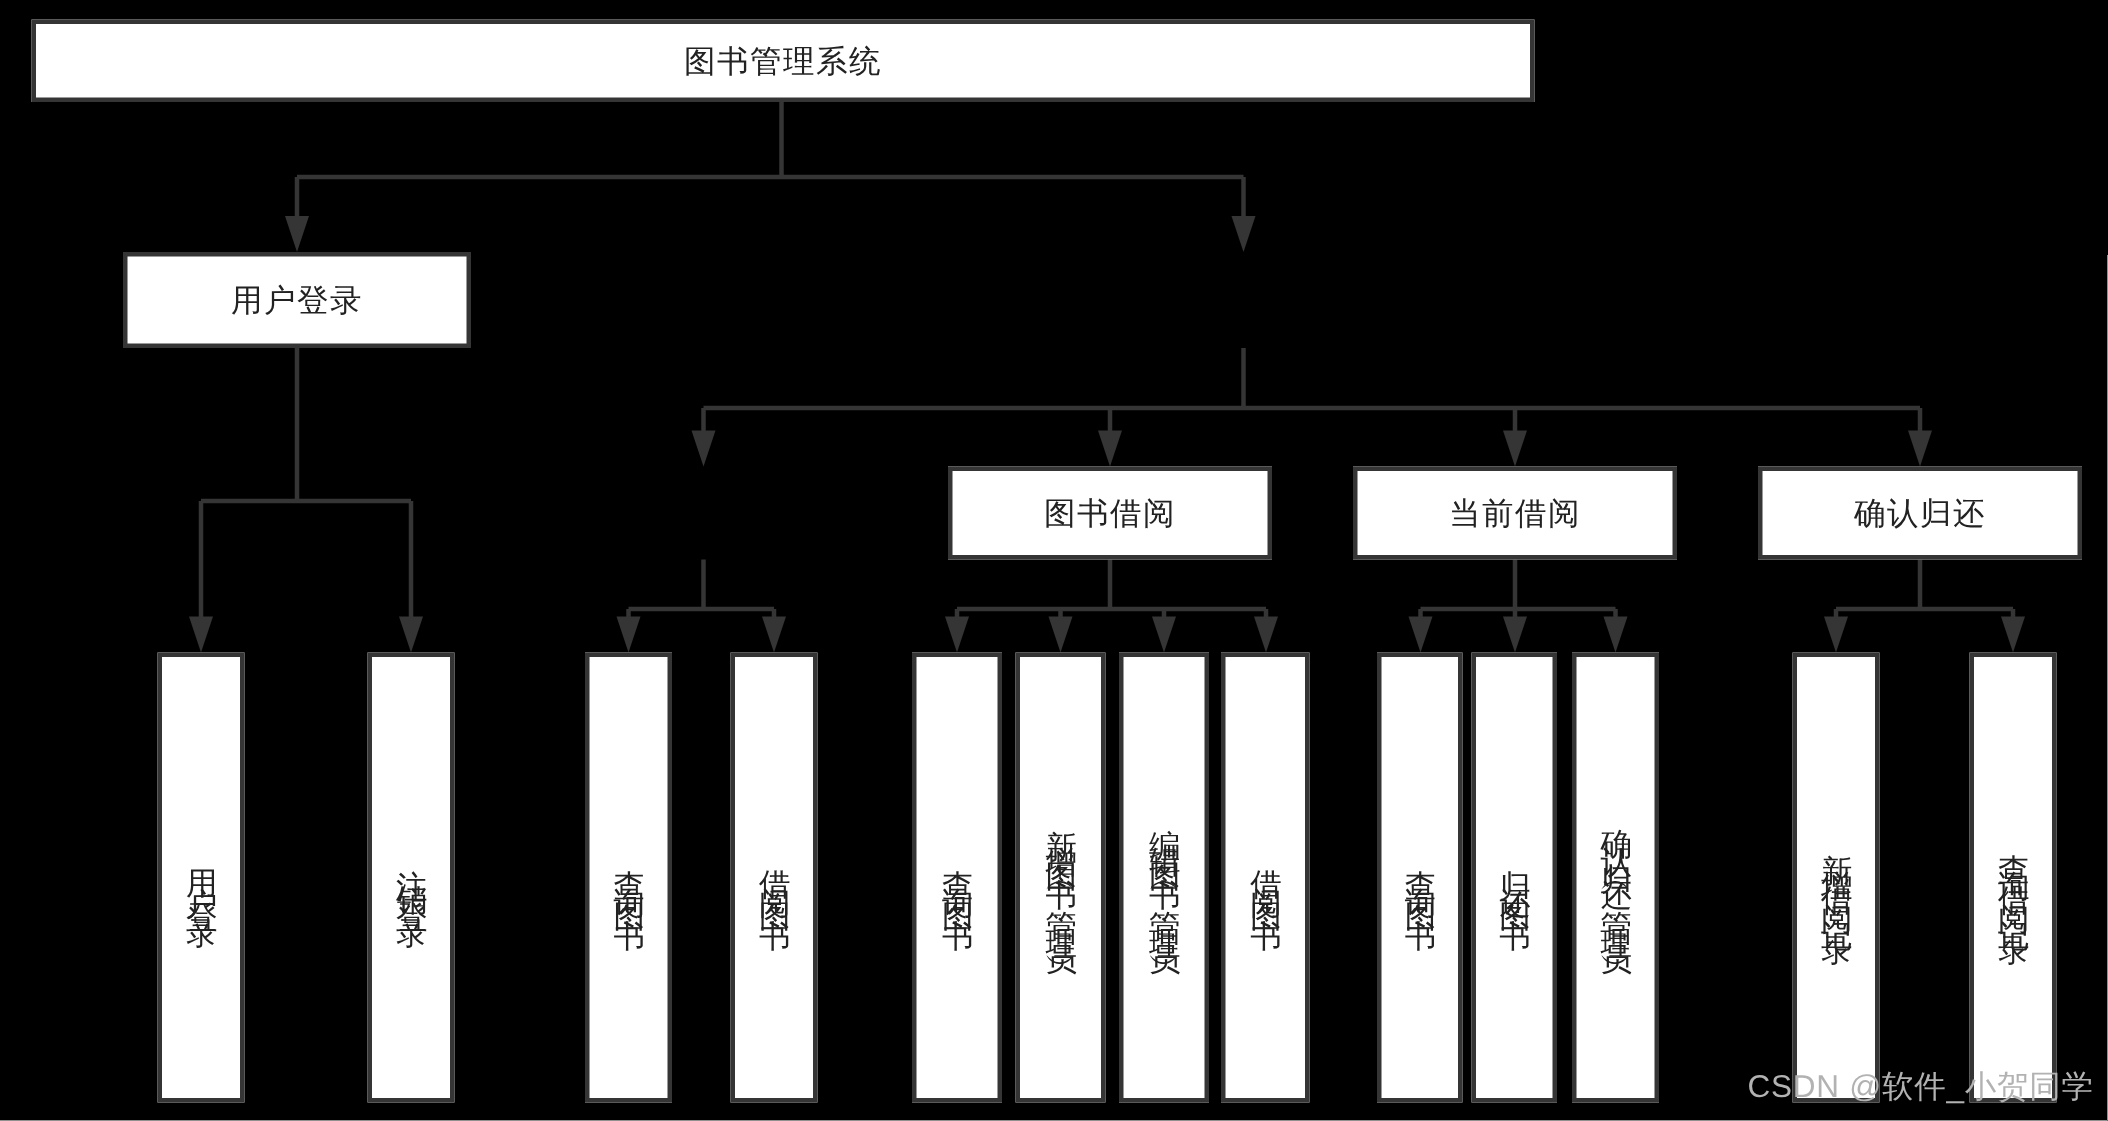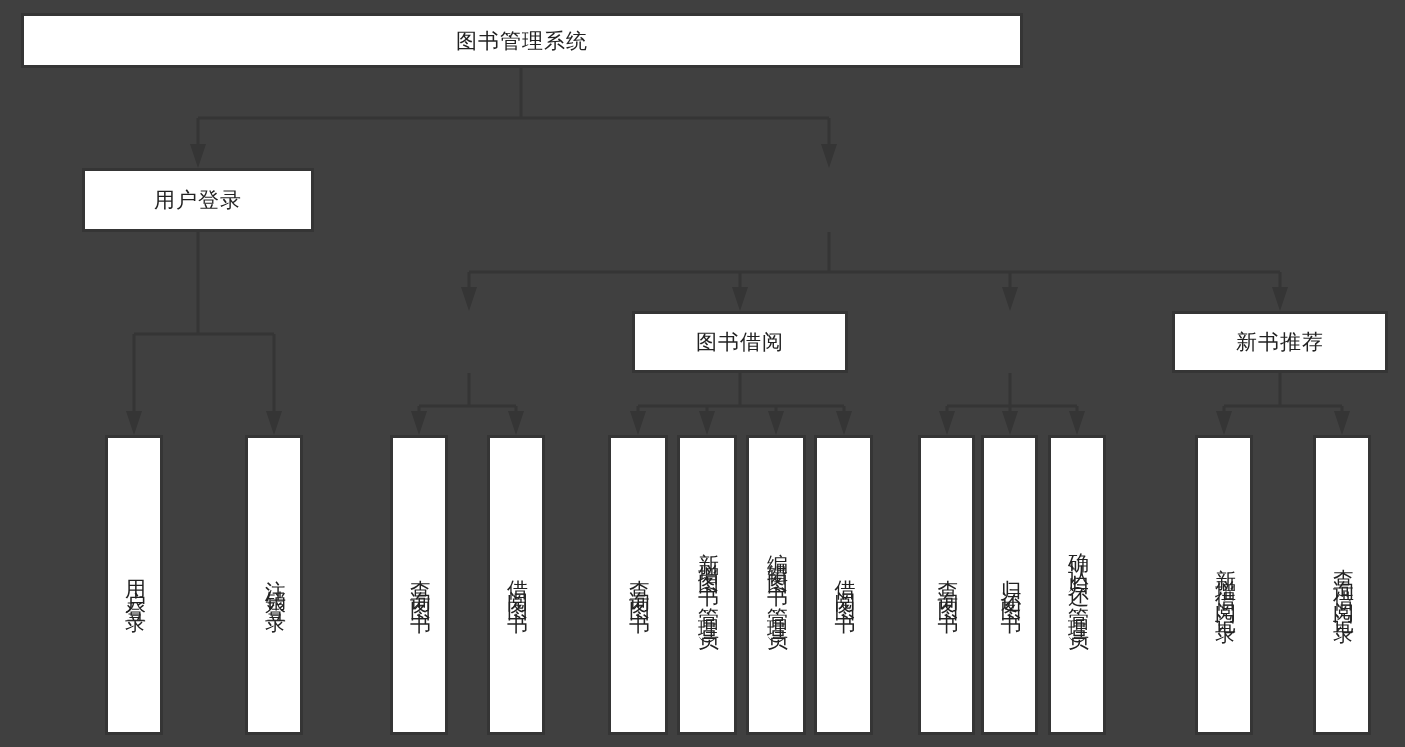--- a/index.html
+++ b/index.html
@@ -1,21 +1,21 @@
 <!DOCTYPE html>
 <html><head>
 <meta charset="utf-8">
 <style>
   html, body { margin: 0; padding: 0; background: #ffffff; }
   .canvas {
     position: relative;
     width: 1405px;
     height: 747px;
-    background: #404040;
-    font-family: Liberation Mono, monospace;
+    background: #000000;
+    font-family: Liberation Sans, sans-serif;
     overflow: hidden;
   }
   svg.connectors {
     position: absolute;
     left: 0; top: 0;
     width: 1405px; height: 747px;
     z-index: 0;
   }
   .hnode {
     position: absolute;
@@ -112,21 +112,22 @@
       <polygon points="1216,411 1232,411 1224,435"></polygon>
       <polygon points="1334,411 1350,411 1342,435"></polygon>
     </g>
   </svg>
 
   <div class="hnode" style="left:21px; top:13px; width:1002px; height:55px;">图书管理系统</div>
 
   <div class="hnode" style="left:82px; top:168px; width:232px; height:64px;">用户登录</div>
 
   <div class="hnode" style="left:632px; top:311px; width:216px; height:62px;">图书借阅</div>
-  <div class="hnode" style="left:1172px; top:311px; width:216px; height:62px;">新书推荐</div>
+  <div class="hnode" style="left:902px; top:311px; width:216px; height:62px;">当前借阅</div>
+  <div class="hnode" style="left:1172px; top:311px; width:216px; height:62px;">确认归还</div>
 
   <div class="vnode" style="left:105px; width:58px;">
     <span class="vtext">用户登录</span>
   </div>
   <div class="vnode" style="left:245px; width:58px;">
     <span class="vtext">注销登录</span>
   </div>
 
   <div class="vnode" style="left:390px; width:58px;">
     <span class="vtext">查询图书</span>
@@ -158,14 +159,15 @@
     <span class="vtext">确认归还（管理员）</span>
   </div>
 
   <div class="vnode" style="left:1195px; width:58px;">
     <span class="vtext">新增借阅记录</span>
   </div>
   <div class="vnode" style="left:1313px; width:58px;">
     <span class="vtext">查询借阅记录</span>
   </div>
 
+  <div class="watermark">CSDN @软件_小贺同学</div>
 
 </div>
 
 </body></html>

